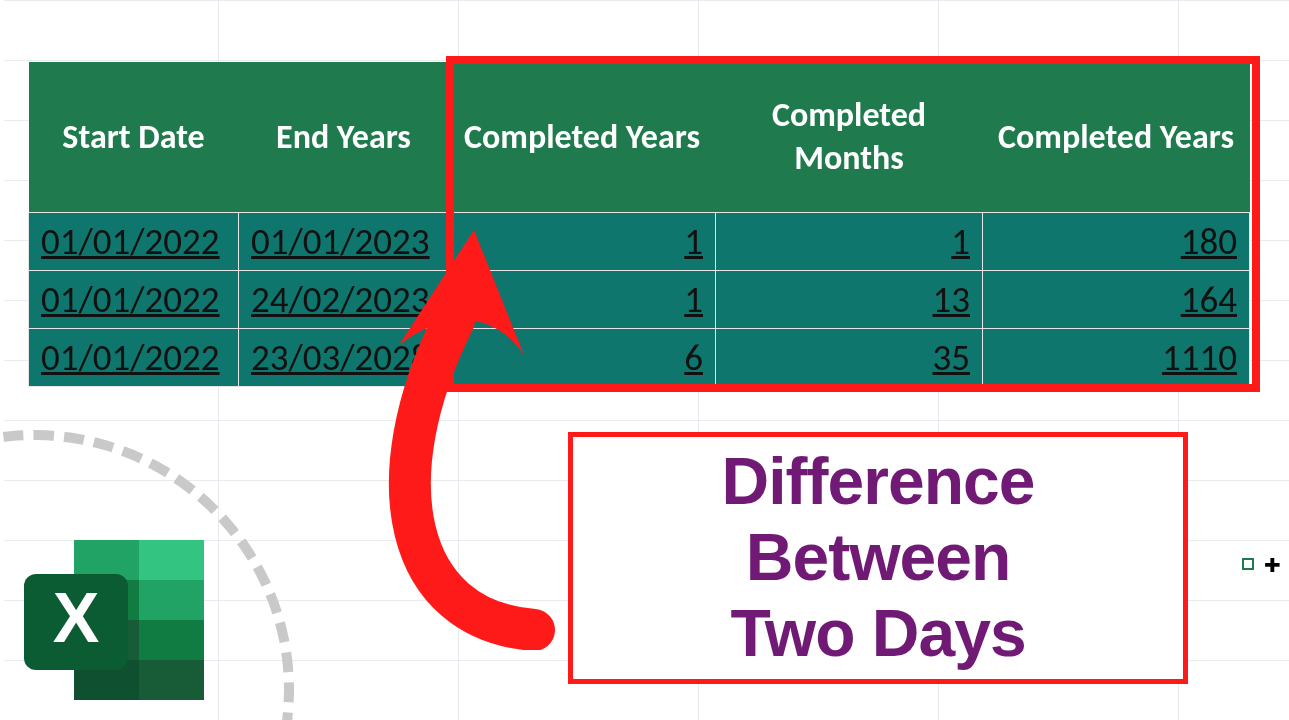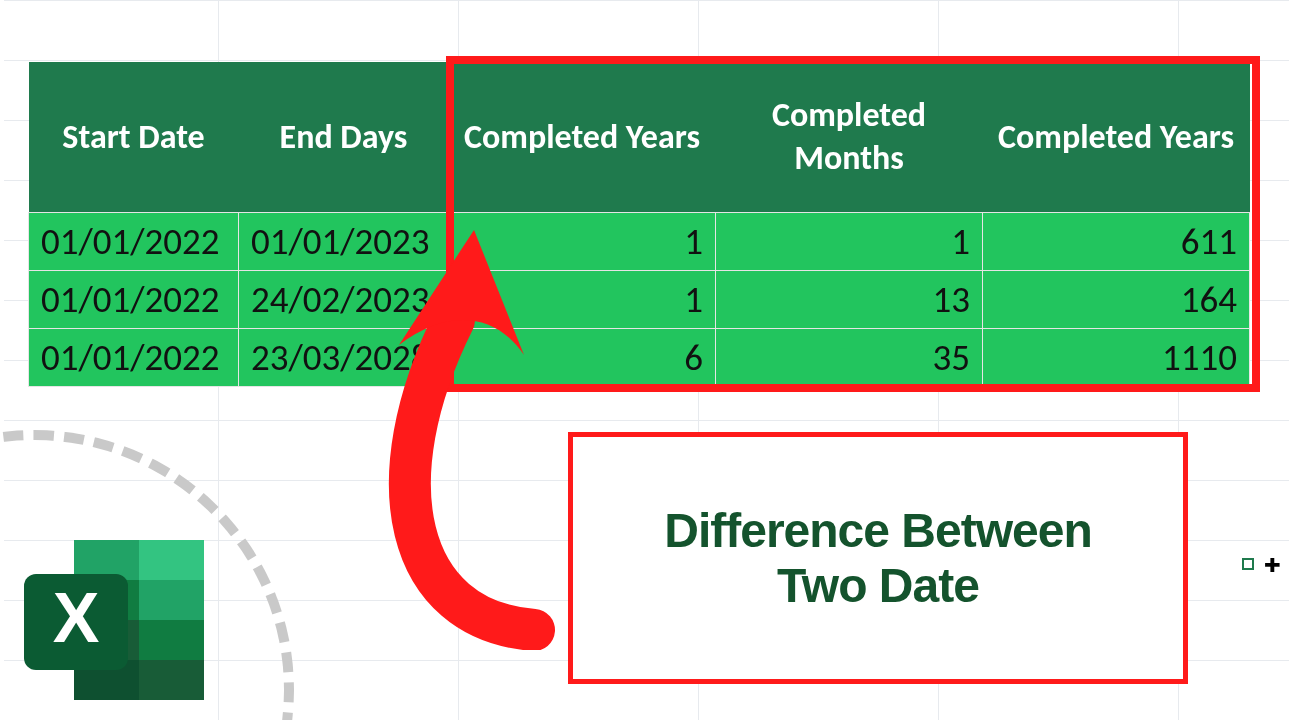--- a/index.html
+++ b/index.html
@@ -51,22 +51,23 @@
     text-align: center;
     border: none;
     height: 150px;
     vertical-align: middle;
   }
   table.data td {
     font-size: 37px;
     color: #111111;
     padding: 6px 12px;
     height: 56px;
-    background: #22c55e;
+    background: #0f766e;
     border: 1px solid #e5e5e5;
+    text-decoration: underline;
   }
   table.data td.left { text-align: left; }
   table.data td.right { text-align: right; }
   col.c-date { width: 210px; }
   col.c-num  { width: 267px; }
 
   
   .highlight-box {
     position: absolute;
     top: 56px;
@@ -88,23 +89,23 @@
     border: 5px solid #ff1a1a;
     display: flex;
     align-items: center;
     justify-content: center;
     text-align: center;
     padding: 10px 20px;
   }
   .callout-box .text {
     font-family: "Arial Black", Impact, sans-serif;
     font-weight: 900;
-    font-size: 48px;
+    font-size: 66px;
     line-height: 1.15;
-    color: #14532d;
+    color: #701a75;
     letter-spacing: -1px;
   }
 
   
   .arrow {
     position: absolute;
     top: 200px;
     left: 340px;
     width: 260px;
     height: 450px;
@@ -164,33 +165,33 @@
       <colgroup>
         <col class="c-date">
           <col class="c-date">
         <col class="c-num">
           <col class="c-num">
           <col class="c-num">
       </colgroup>
       <thead>
         <tr>
           <th>Start Date</th>
-          <th>End Days</th>
+          <th>End Years</th>
           <th>Completed Years</th>
           <th>Completed Months</th>
           <th>Completed Years</th>
         </tr>
       </thead>
       <tbody>
         <tr>
           <td class="left">01/01/2022</td>
           <td class="left">01/01/2023</td>
           <td class="right">1</td>
           <td class="right">1</td>
-          <td class="right">611</td>
+          <td class="right">180</td>
         </tr>
         <tr>
           <td class="left">01/01/2022</td>
           <td class="left">24/02/2023</td>
           <td class="right">1</td>
           <td class="right">13</td>
           <td class="right">164</td>
         </tr>
         <tr>
           <td class="left">01/01/2022</td>
@@ -206,21 +207,21 @@
   <div class="highlight-box"></div>
 
   <svg class="arrow" viewBox="0 0 260 450">
     <path d="M 190 430 C 60 420 30 280 110 120" fill="none" stroke="#ff1a1a" stroke-width="42" stroke-linecap="round"></path>
     <path d="M 55 145 L 130 30 L 180 155 C 150 110 100 110 55 145 Z" fill="#ff1a1a"></path>
   </svg>
 
   <div class="callout-box">
     <div class="text">
       <span>Difference Between</span><br>
-      <span>Two Date</span>
+      <span>Two Days</span>
     </div>
   </div>
 
   <div class="dashed-circle"></div>
 
   <svg class="excel-icon" viewBox="0 0 200 180">
     <rect x="58" y="10" width="130" height="160" rx="10" fill="#107c41"></rect>
     <rect x="58" y="10" width="65" height="40" fill="#21a366"></rect>
     <rect x="123" y="10" width="65" height="40" fill="#33c481"></rect>
     <rect x="58" y="50" width="65" height="40" fill="#107c41"></rect>

